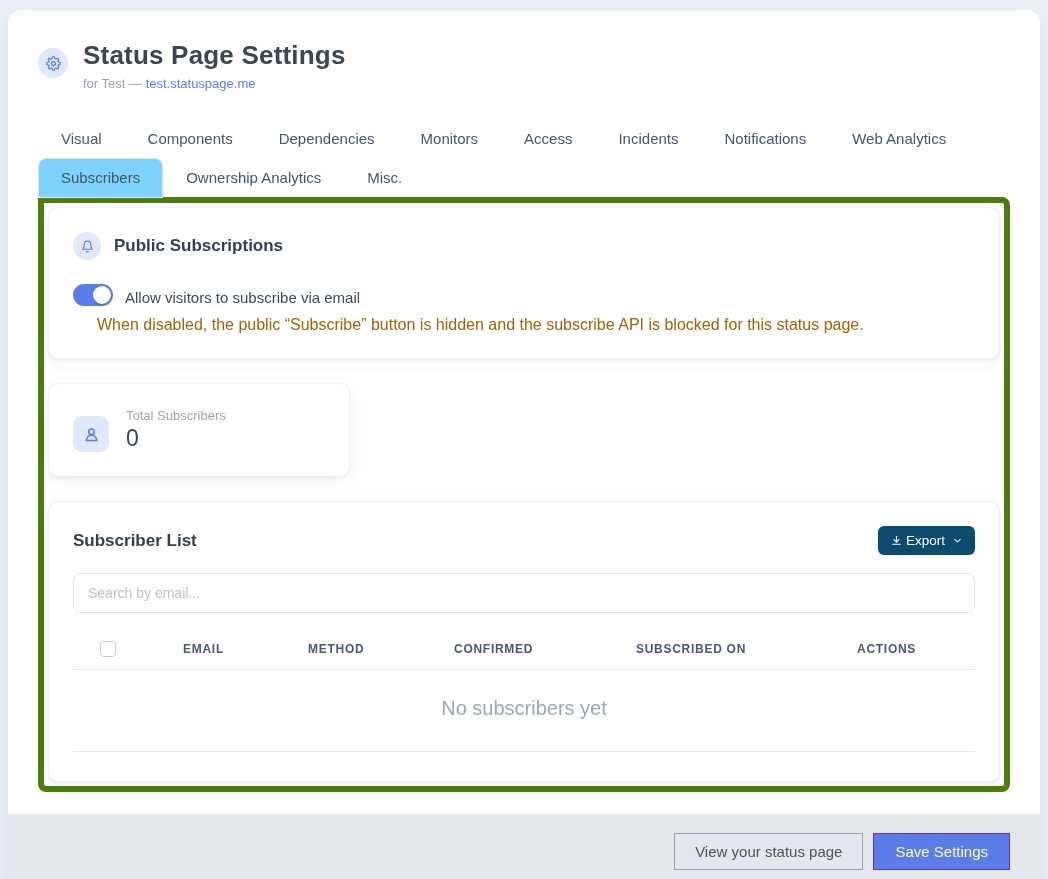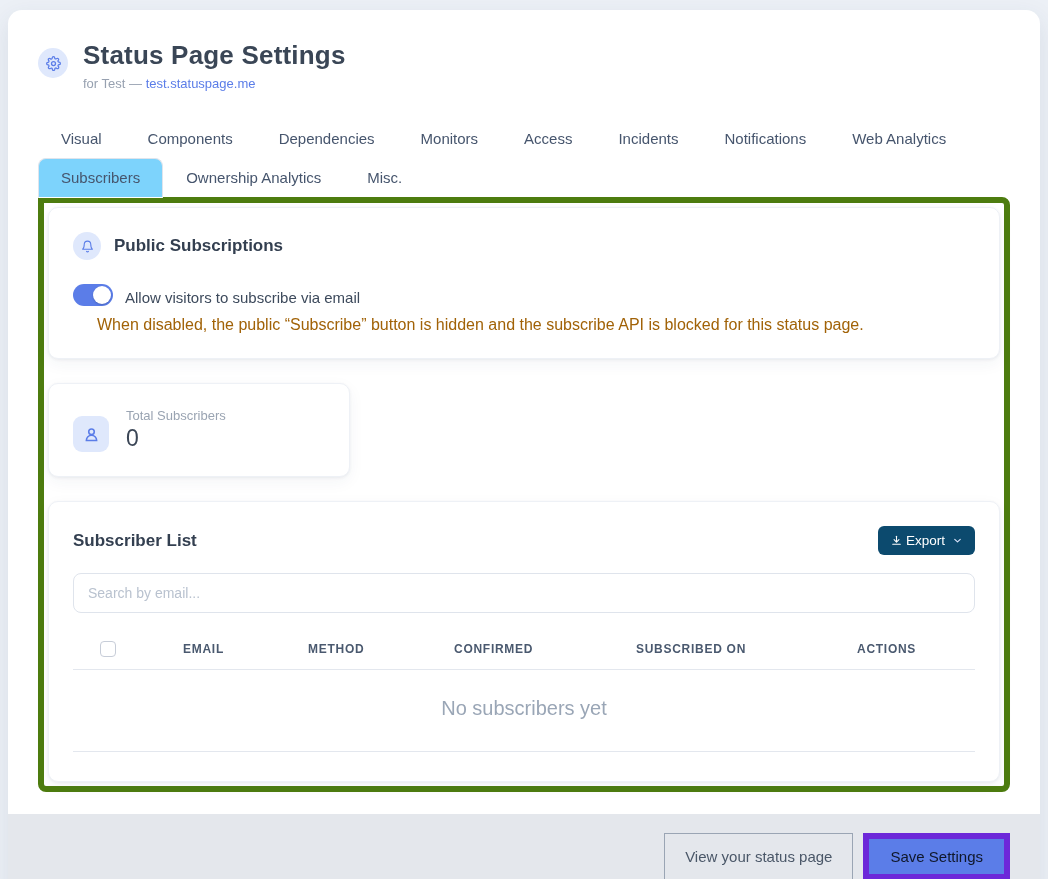--- a/index.html
+++ b/index.html
@@ -123,21 +123,21 @@
   .footer {
     background:#e4e7ec; padding:19px 30px 22px;
     display:flex; justify-content:flex-end; gap:10px;
   }
   .btn { font-family:inherit; font-size:15px; border-radius:0; cursor:pointer; }
   .btn-outline {
     background:transparent; border:1px solid #9aa5b4; color:#4a5768;
     padding:9px 20px;
   }
   .btn-primary {
-    background:#5b7de8; border:6px solid #6d28d9; color:#0f172a;
+    background:#5b7de8; border:1px solid #6d28d9; color:#fef9c3;
     padding:9px 21px;
   }
   svg { display:block; }
 </style>
 </head>
 <body>
 
 <div class="window">
   <div class="content">
 

